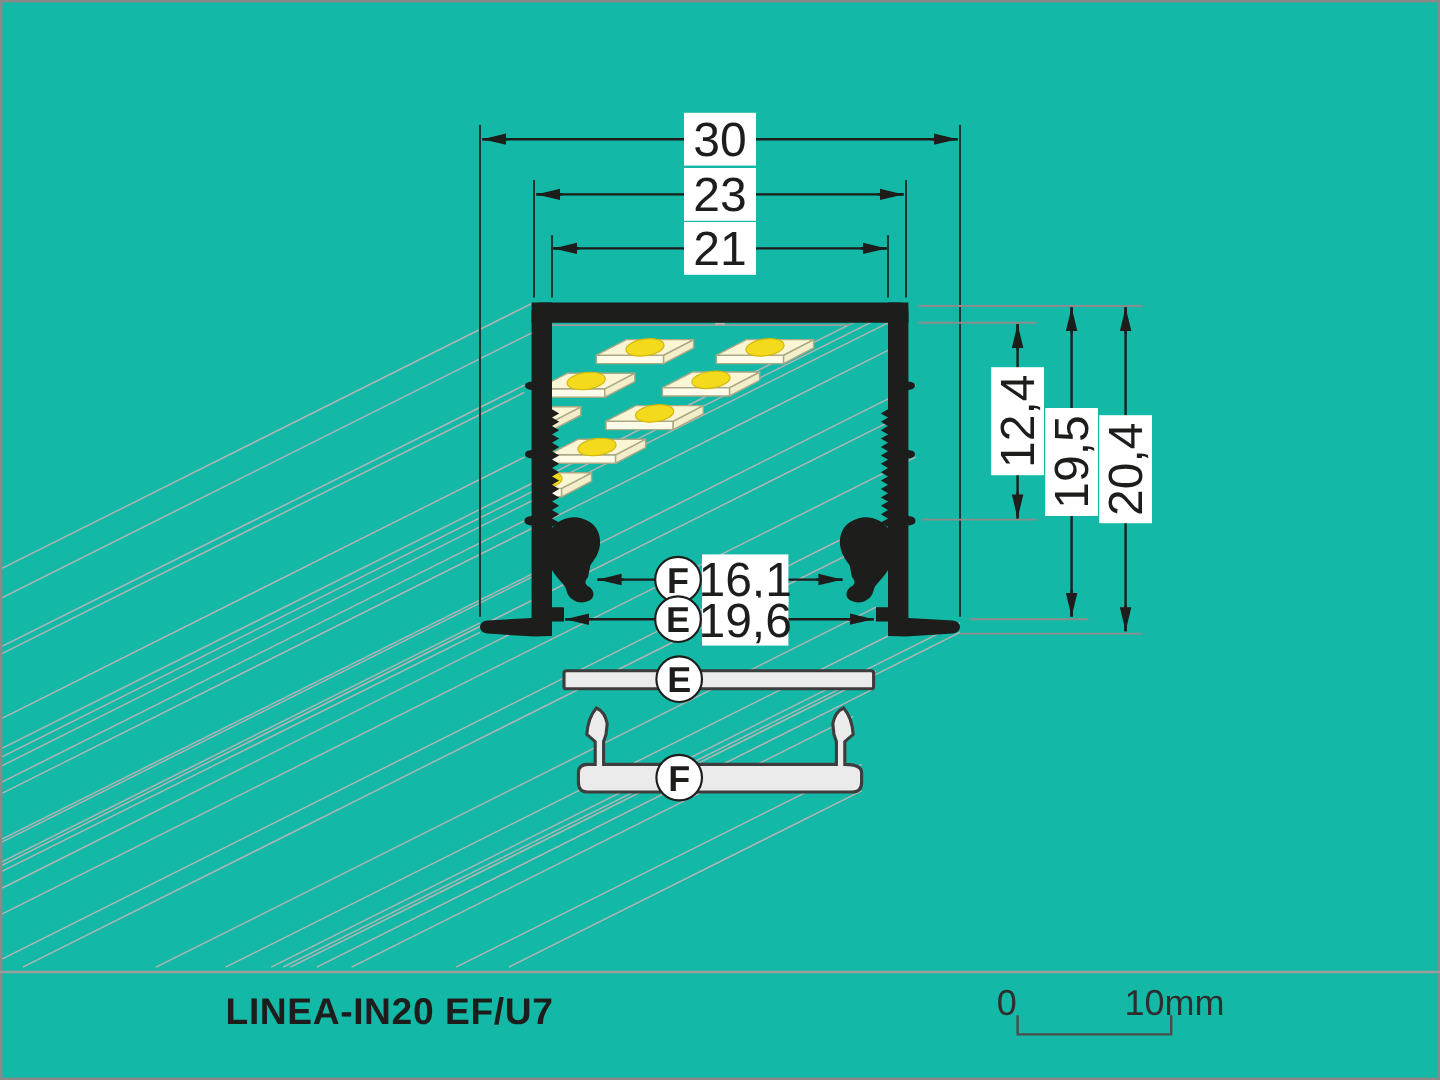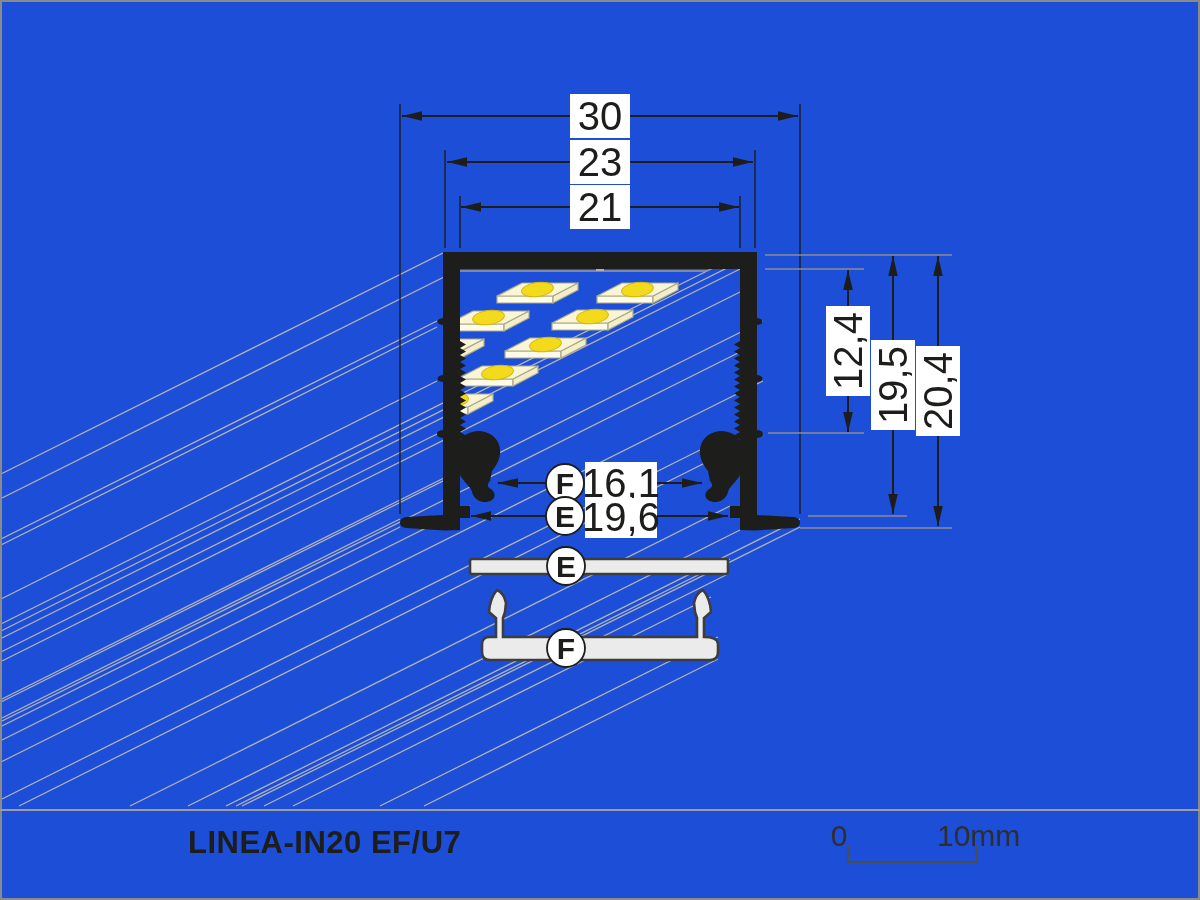--- a/index.html
+++ b/index.html
@@ -1,16 +1,16 @@
 <!DOCTYPE html>
 <html><head>
 <meta charset="utf-8">
 <style>
   html,body{margin:0;padding:0;background:#ffffff;}
-  #stage{position:relative;width:1200px;height:900px;background:#1d4ed8;overflow:hidden;
+  #stage{position:relative;width:1200px;height:900px;background:#14b8a6;overflow:hidden;
          font-family:"Liberation Sans", sans-serif;}
   svg text{font-family:"Liberation Sans", sans-serif;fill:#1d1d1b;}
   .dim-num{font-size:40px;}
   .circ-letter{font-size:30px;font-weight:bold;}
   .title-text{font-size:31px;font-weight:bold;letter-spacing:.5px;}
   .scale-text{font-size:30px;fill:#2e2e2e;}
   .dimline{stroke:#1d1d1b;stroke-width:2;fill:none;}
   .extline{stroke:#1d1d1b;stroke-width:1.4;fill:none;}
   .extgray{stroke:#8c8c8c;stroke-width:1.6;fill:none;}
   .diag{stroke:#b5b5b5;stroke-width:1.2;}

